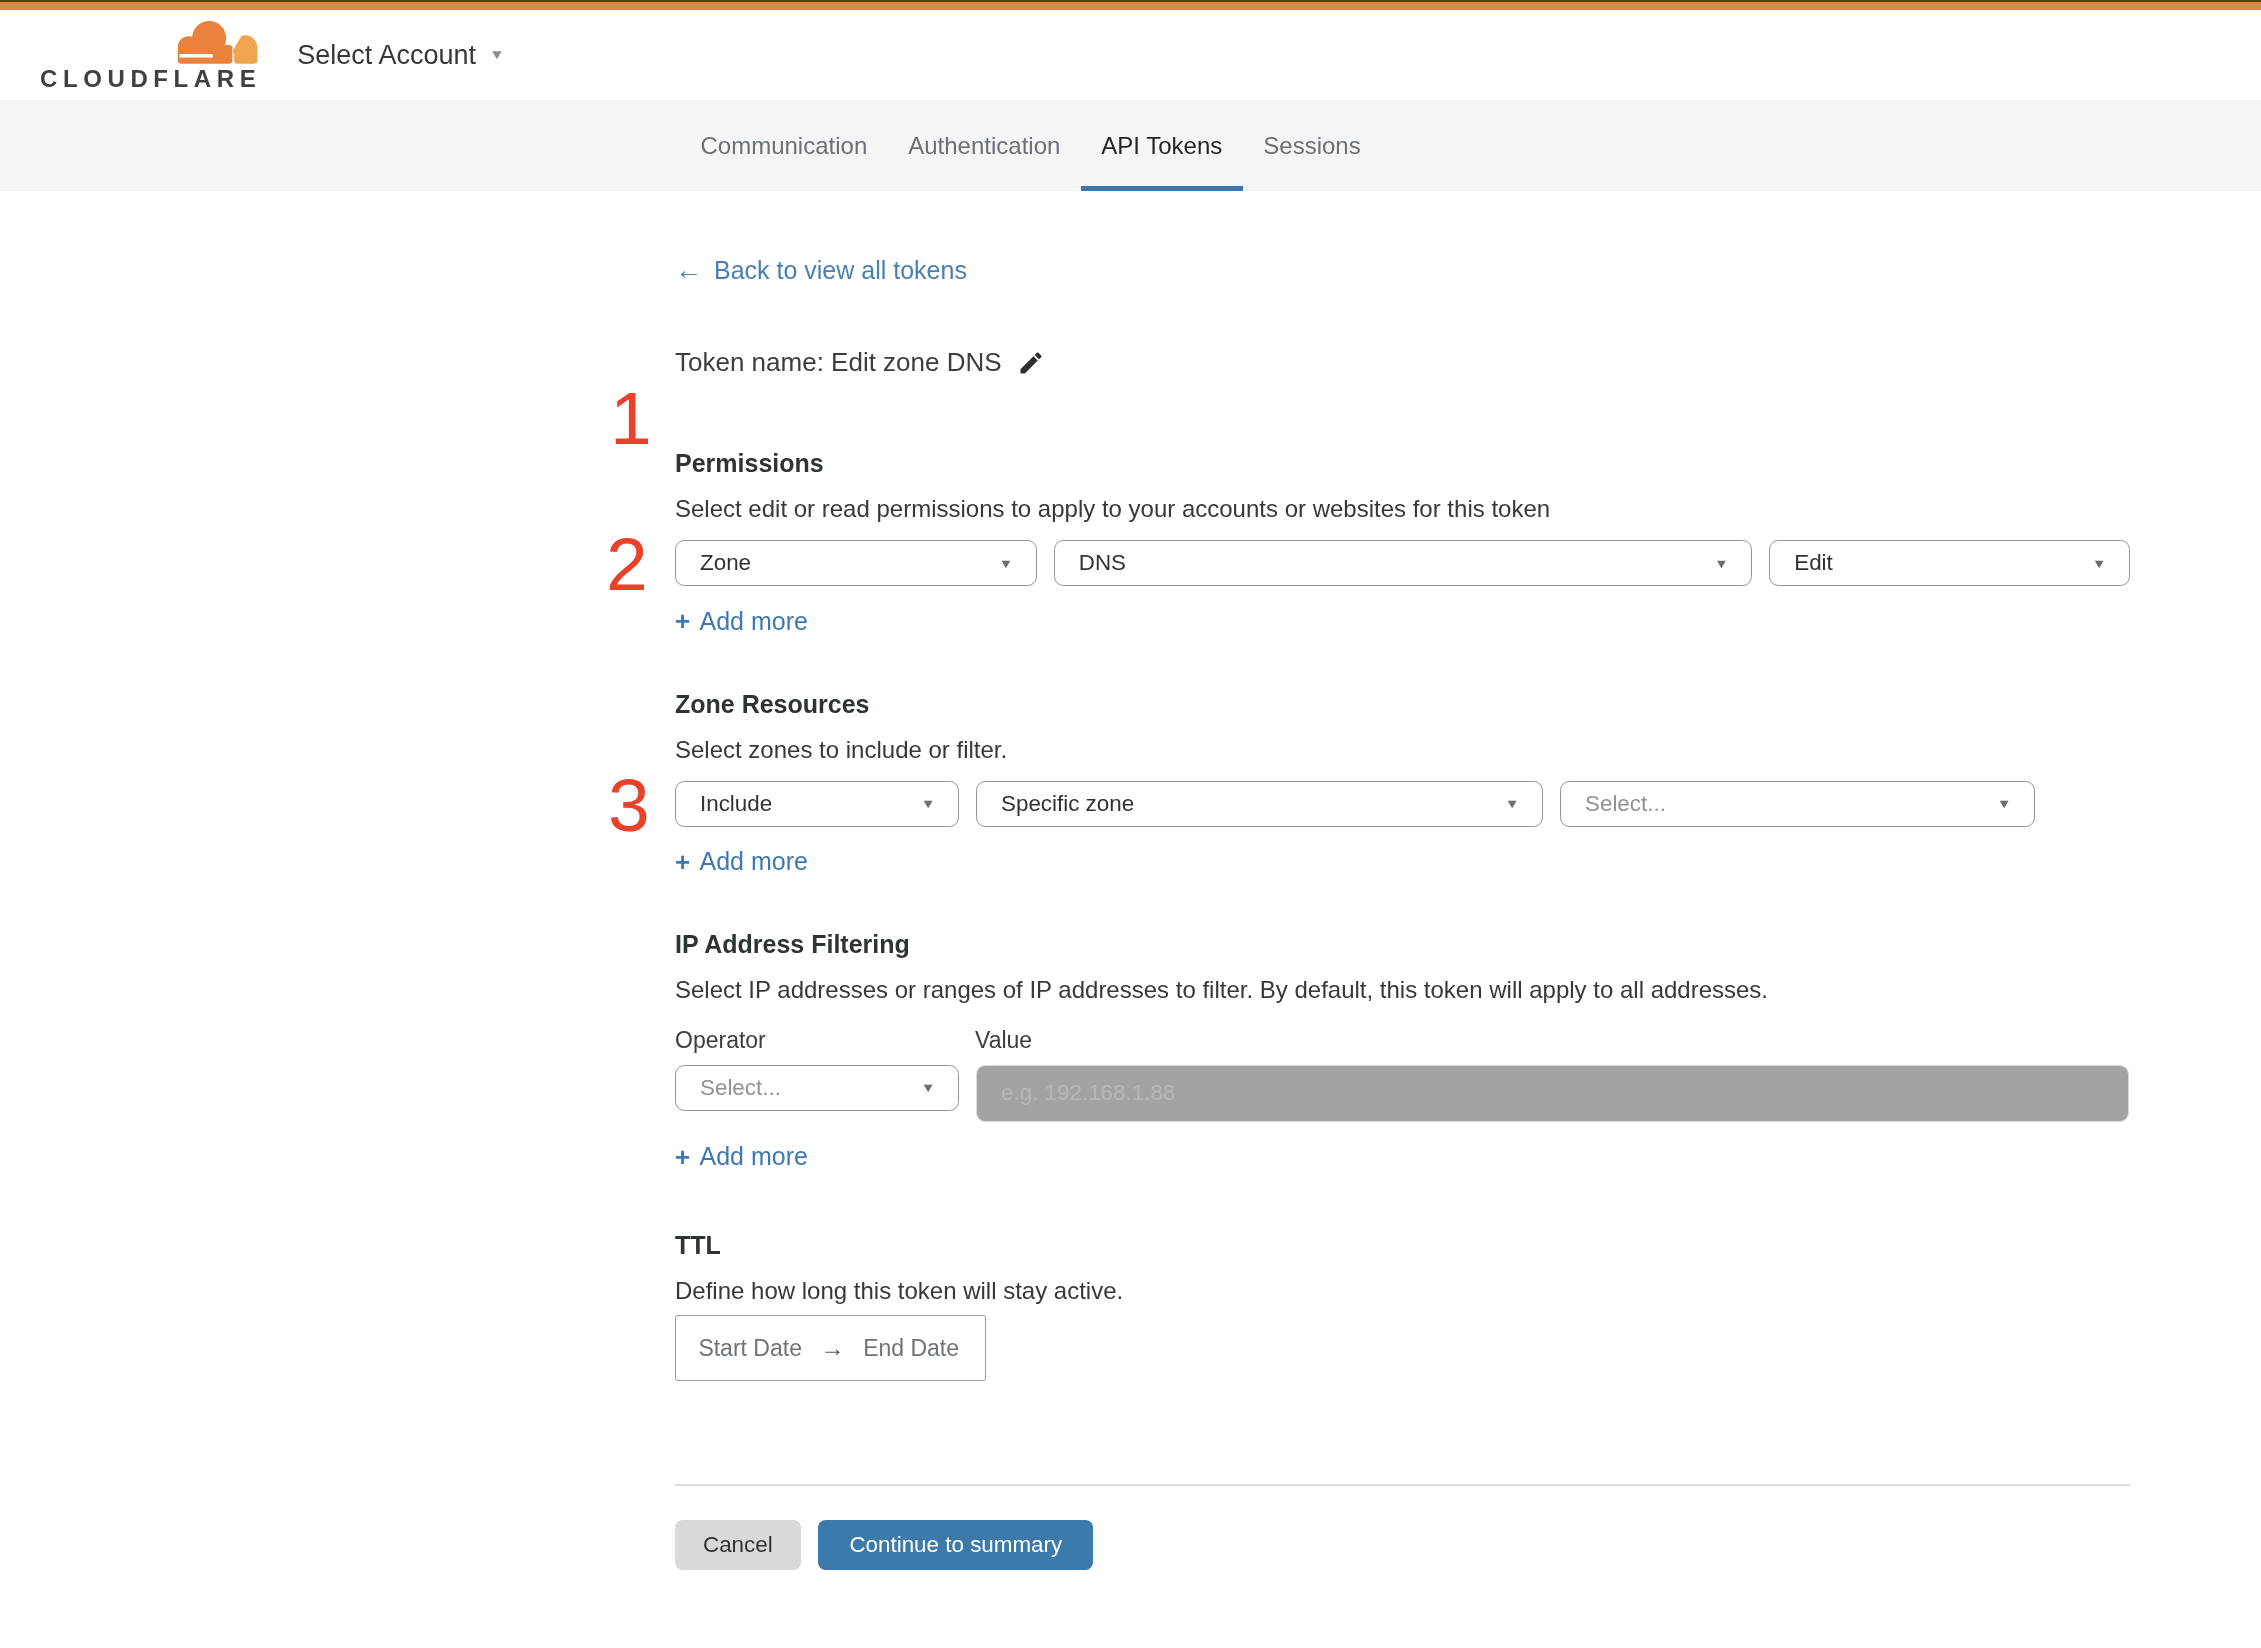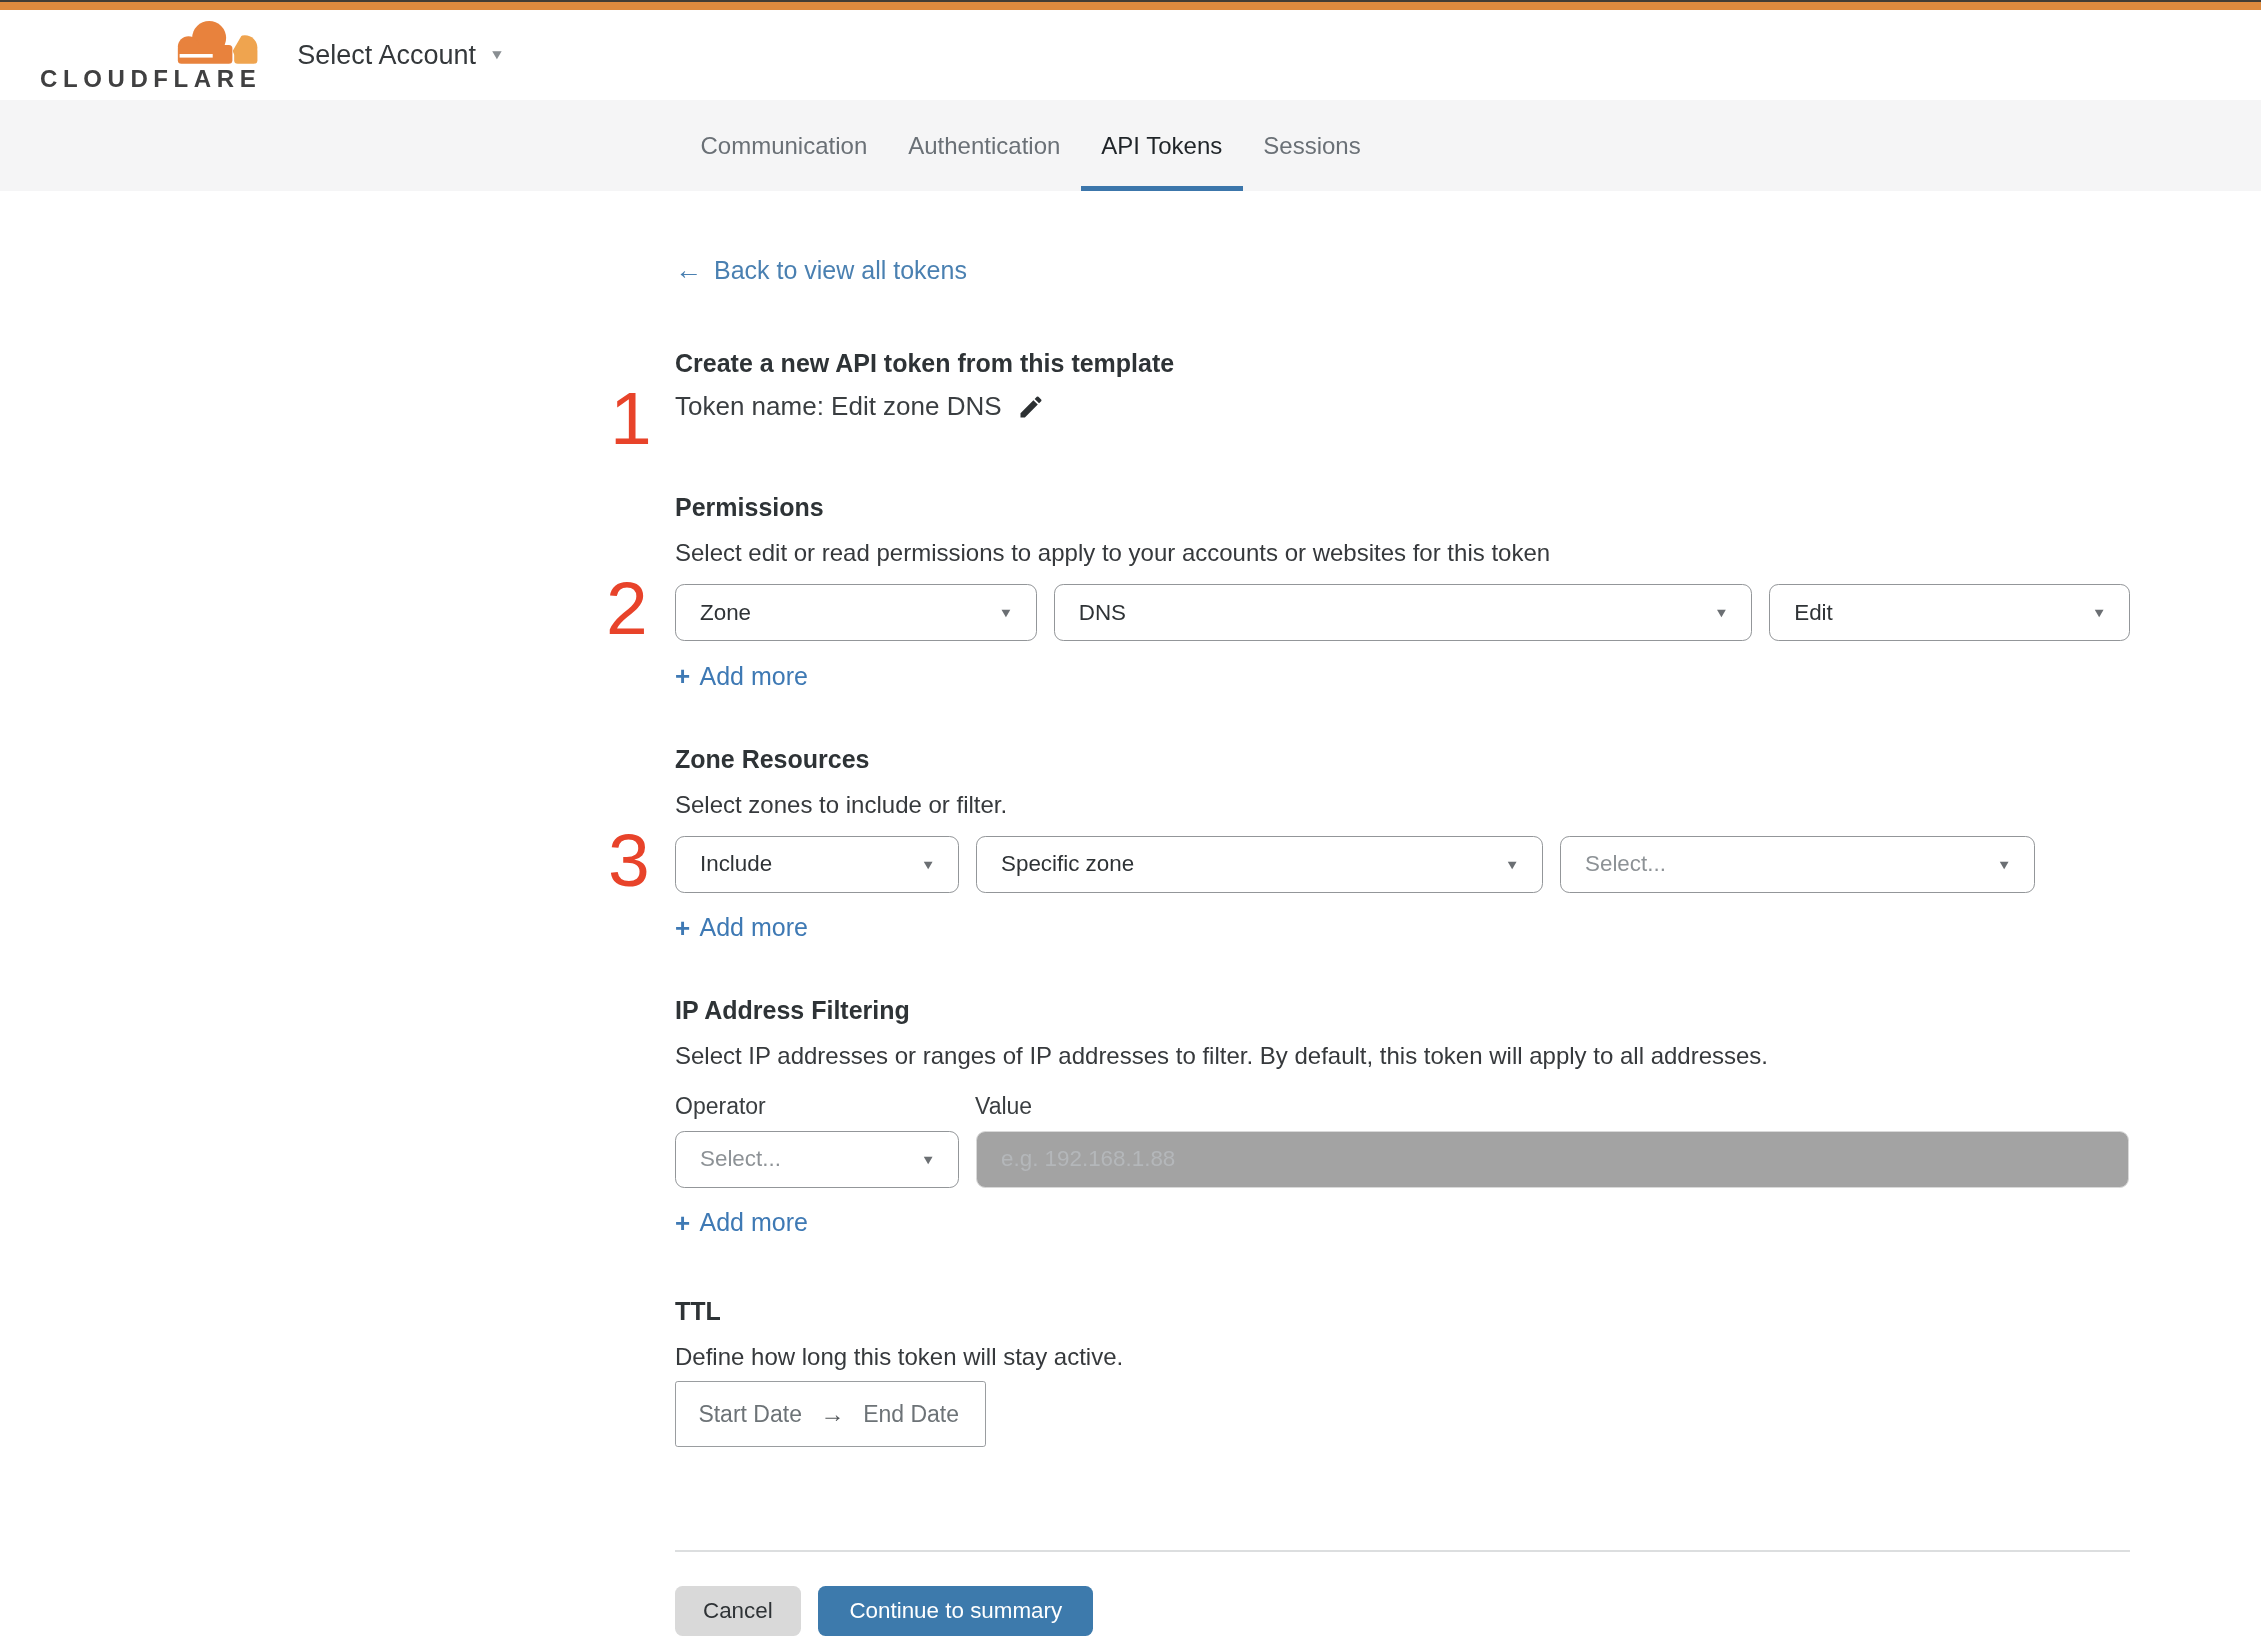--- a/index.html
+++ b/index.html
@@ -43,21 +43,21 @@
   .pencil { width:28px; height:28px; cursor:pointer; }
 
   .permissions { margin-top:69px; }
   .permissions .marker { left:-69px; top:80px; }
   .zone-resources { margin-top:52px; }
   .zone-resources .marker { left:-67px; top:80px; }
   .ip-filtering { margin-top:52px; }
   .ttl-section { margin-top:58px; }
 
   .row { display:flex; gap:17px; margin-top:15px; }
-  .select-box { height:57px; border:1.9px solid #939699; border-radius:9.3px; background:#fff;
+  .select-box { height:46px; border:1.9px solid #939699; border-radius:9.3px; background:#fff;
                 display:flex; align-items:center; justify-content:space-between;
                 padding:0 22.4px 0 24px; font-size:22.4px; color:#2f3336; cursor:pointer; }
   .select-box .caret { font-size:15px; color:#6b6f73; display:inline-block; transform:scaleY(.85); }
   .select-box .value.ph { color:#8d9296; }
   .w-zone{width:362px} .w-dns{width:699px} .w-edit{width:361px}
   .w-include{width:284px} .w-spec{width:567px} .w-zsel{width:475px} .w-op{width:284px}
 
   .add-more { margin-top:20.5px; display:inline-flex; align-items:center; gap:9.3px;
               color:var(--add_blue,#3e79b4); font-size:25px; cursor:pointer; }
   .add-more .plus { font-weight:bold; font-size:26px; line-height:1; }
@@ -117,21 +117,20 @@
 
 <main>
 
   <div class="back-link">
     <span class="arrow">←</span>
     <span>Back to view all tokens</span>
   </div>
 
   <section class="section token-section">
     <div class="marker">1</div>
-    <h2 class="section-title">Create a new API token from this template</h2>
     <div class="token-line">
       <span>Token name: Edit zone DNS</span>
       <svg class="pencil" viewBox="0 0 24 24">
         <path fill="#2c3032" d="M3 17.25V21h3.75L17.81 9.94l-3.75-3.75L3 17.25zM20.71 7.04c.39-.39.39-1.02 0-1.41l-2.34-2.34a.9959.9959 0 0 0-1.41 0l-1.83 1.83 3.75 3.75 1.83-1.83z"></path>
       </svg>
     </div>
   </section>
 
   <section class="section permissions">
     <div class="marker">2</div>

